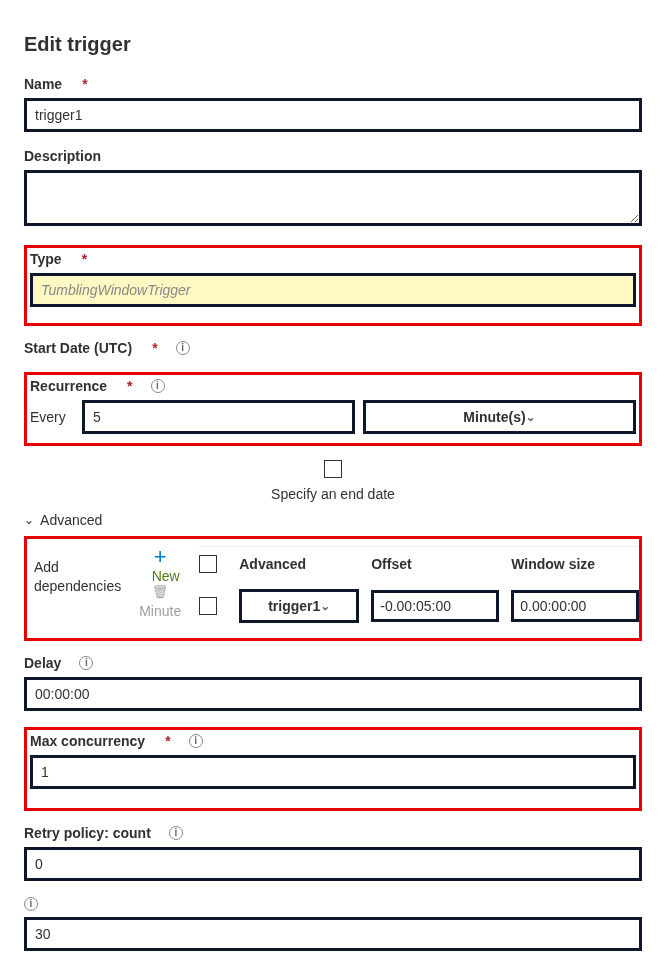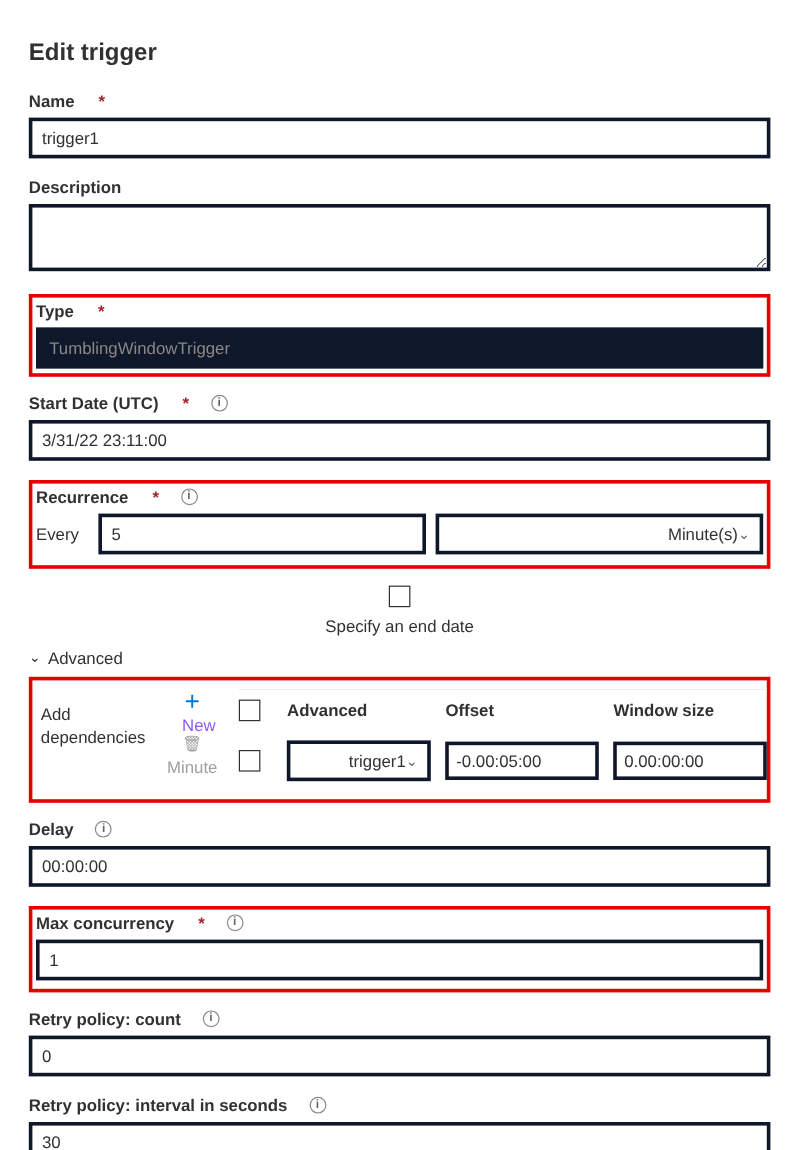--- a/index.html
+++ b/index.html
@@ -18,46 +18,46 @@
   .req { color:#a4262c; margin-left:2px; }
   .info-icon {
     display:inline-flex; width:14px; height:14px; border:1px solid #888; border-radius:50%;
     align-items:center; justify-content:center; font-size:10px; color:#666; line-height:1;
   }
   input[type=text], textarea, .select, .ro-input {
     width:100%; padding:6px 8px; border:3px solid #0f172a; font-family:inherit; font-size:14px;
     background:#fff; color:#323130;
   }
   textarea { height:56px; resize:both; }
-  .ro-input { background:#0f172a; color:#8a8886; }
-  .select { display:flex; align-items:center; justify-content:flex-end; cursor:pointer; background:#fff; }
+  .ro-input { background:#fef9c3; color:#8a8886;font-style:italic; }
+  .select { display:flex; align-items:center; justify-content:center; cursor:pointer; background:#fff;font-weight:bold; }
   .chev { font-size:12px; color:#666; }
   .row { display:flex; align-items:center; gap:8px; }
   .row .prefix { min-width:44px; }
   .checkbox { display:flex; align-items:center; gap:8px; margin-top:8px;flex-direction:column; }
   .cb {
     width:18px; height:18px; border:1px solid #323130; display:inline-block; background:#fff;
     cursor:pointer;
   }
   .adv-toggle { display:flex; align-items:center; gap:6px; cursor:pointer; margin:10px 0 8px 0; font-size:14px; }
   .adv-toggle .caret { font-size:12px; }
   .deps { display:flex; gap:18px; padding:4px 4px 10px 4px; }
   .deps-left-label { max-width:100px; font-weight:400; padding-top:12px; line-height:1.35; }
   .deps-actions { display:flex; flex-direction:column; align-items:center; gap:0px; padding-top:0; }
   .plus-icon { color:#0078d4; font-size:22px; line-height:1; font-weight:300; }
-  .act-new { font-size:14px; color:#8b5cf6;margin-left:11px; }
+  .act-new { font-size:14px; color:#4d7c0f;margin-left:11px; }
   .act-del { color:#a19f9d; font-size:14px; margin-top:4px; }
   .trash-icon { color:#a19f9d; font-size:13px; }
   .deps-table { flex:1; }
   .deps-head, .deps-row { display:grid; grid-template-columns:28px 120px 128px 128px; gap:12px; align-items:center; }
   .deps-head { font-weight:600; border-top:1px solid #eee; padding:8px 0 14px 0; }
   .deps-row { padding:2px 0; }
   .deps-row input[type=text] { padding:5px 6px; }
   .highlight { border:3px solid #e60000; padding:3px; margin-bottom:14px; }
-  .highlight .field { margin-bottom:4px; }
+  .highlight .field { margin-bottom:16px; }
   .footer-bar { border-top:1px solid #e1dfdd; padding:12px 24px; display:flex; gap:12px; }
   .btn { padding:6px 24px; font-size:14px; border:1px solid #8a8886; background:#fff; cursor:pointer; }
   .btn.primary { background:#0078d4; color:#fff; border-color:#0078d4; }
   .flex-half { flex:1; }
 </style>
 </head>
 <body>
 
 <div class="panel">
 
@@ -87,21 +87,20 @@
       <div class="ro-input">TumblingWindowTrigger</div>
     </div>
   </div>
 
   <div class="field">
     <div class="lbl">
       <span>Start Date (UTC)</span>
       <span class="req">*</span>
       <span class="info-icon">i</span>
     </div>
-    <input type="text" value="3/31/22 23:11:00" style="">
   </div>
 
   <div class="highlight">
     <div class="field" style="margin-bottom:6px;">
       <div class="lbl">
         <span>Recurrence</span>
         <span class="req">*</span>
         <span class="info-icon">i</span>
       </div>
       <div class="row">
@@ -176,21 +175,20 @@
   <div class="field">
     <div class="lbl">
       <span>Retry policy: count</span>
       <span class="info-icon">i</span>
     </div>
     <input type="text" value="0" style="">
   </div>
 
   <div class="field">
     <div class="lbl">
-      <span>Retry policy: interval in seconds</span>
       <span class="info-icon">i</span>
     </div>
     <input type="text" value="30" style="">
   </div>
 
 </div>
 
 <div class="footer-bar">
   <button class="btn primary">OK</button>
   <button class="btn">Cancel</button>

